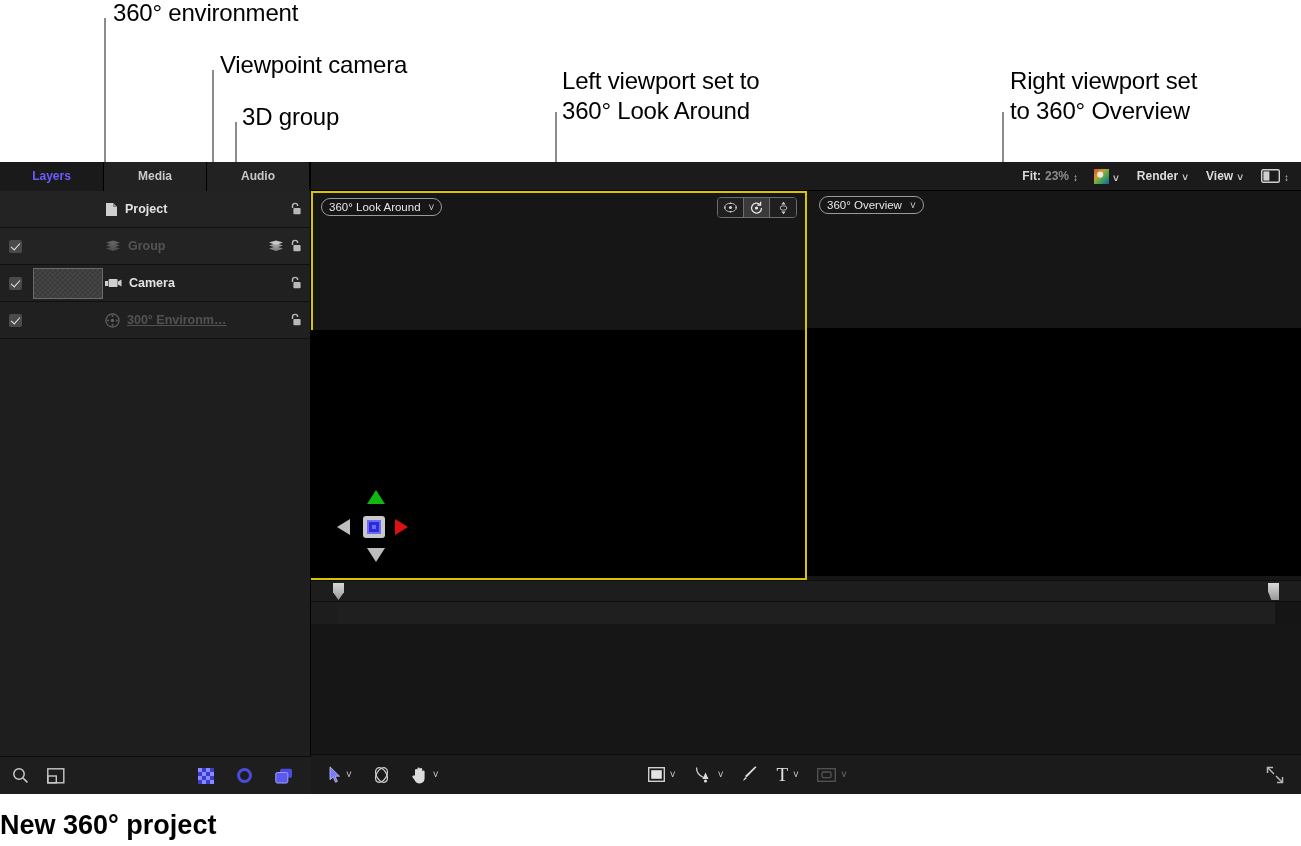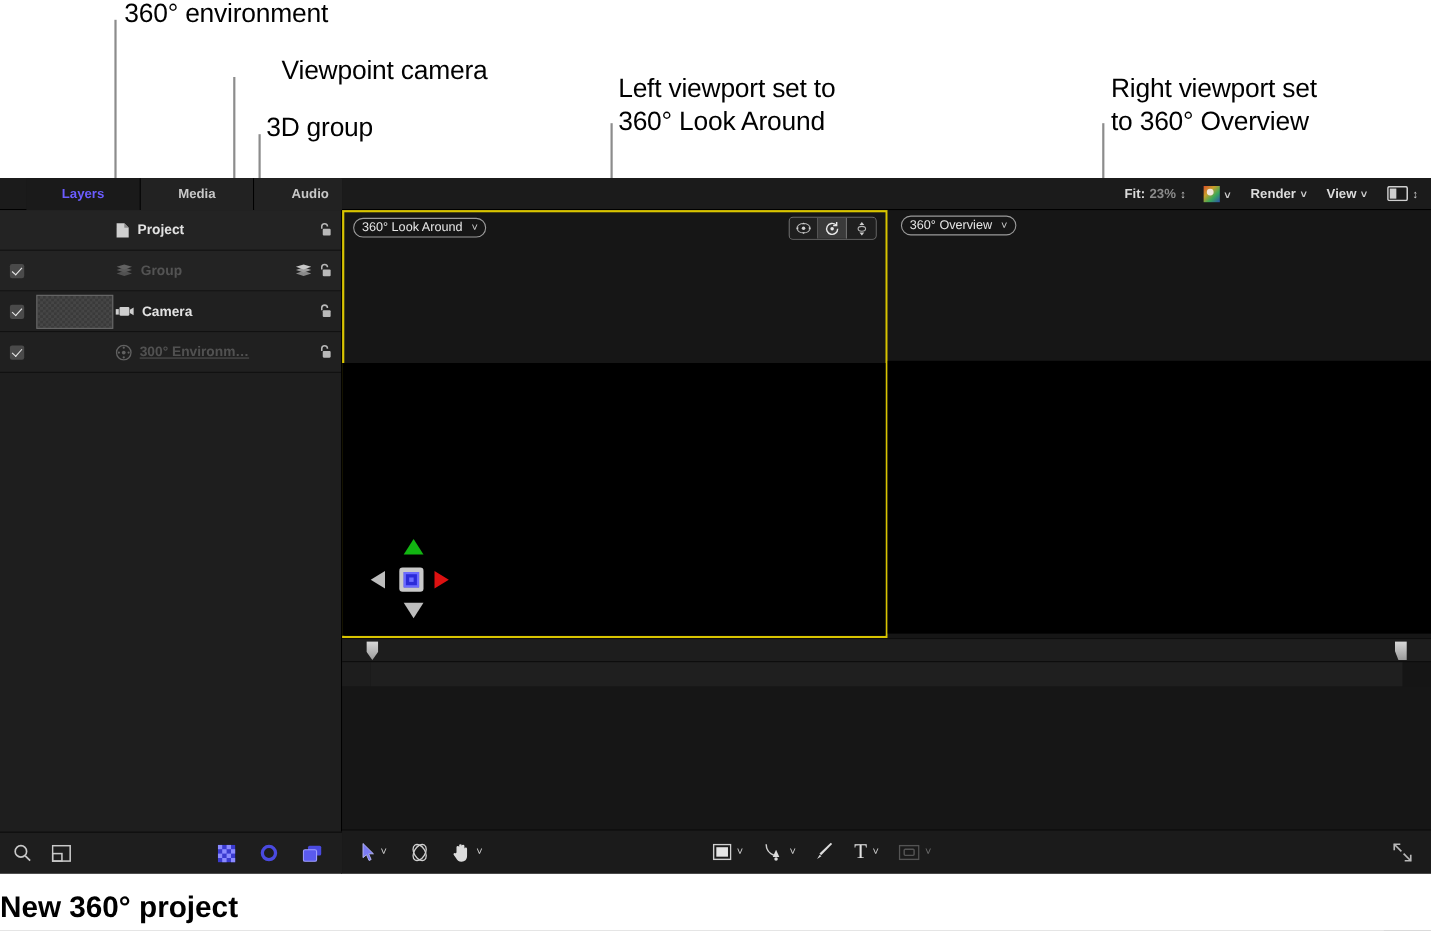--- a/index.html
+++ b/index.html
@@ -56,21 +56,21 @@
     text-align: center;
     font-size: 12px;
     font-weight: bold;
     color: #c8c8c8;
     border-right: 1px solid #000;
     background: #222222;
   }
   .tab.w1 { width: 104px; }
   .tab.w2 { width: 103px; }
   .tab.w3 { width: 103px; }
-  .tab.active { color: #6b5cff; background:#1a1a1a;margin-left:24px; }
+  .tab.active { color: #6b5cff; background:#1a1a1a; }
 
   #layer-list { position:absolute; top:29px; left:0; right:0; bottom:38px; }
   .layer-row {
     position: relative;
     height: 37px;
     border-bottom: 1px solid #101010;
     background: #232323;
     display: flex;
     align-items: center;
   }
@@ -269,21 +269,21 @@
 
 <div id="root">
 
   <div>
     <div class="callout-label" style="left:113px; top:-2px;">360° environment</div>
     <div class="callout-line" style="left:104px; top:18px; height:310px;"></div>
     <div class="callout-line" style="left:104px; top:326px; height:2px; width:30px;"></div>
   </div>
 
   <div>
-    <div class="callout-label" style="left:220px; top:50px;margin-left:36px;">Viewpoint camera</div>
+    <div class="callout-label" style="left:220px; top:50px;">Viewpoint camera</div>
     <div class="callout-line" style="left:212px; top:70px; height:182px;"></div>
     <div class="callout-line" style="left:212px; top:250px; height:2px; width:38px;"></div>
   </div>
 
   <div>
     <div class="callout-label" style="left:242px; top:102px;">3D group</div>
     <div class="callout-line" style="left:235px; top:122px; height:166px;"></div>
     <div class="callout-line" style="left:218px; top:286px; height:2px; width:19px;"></div>
   </div>
 

